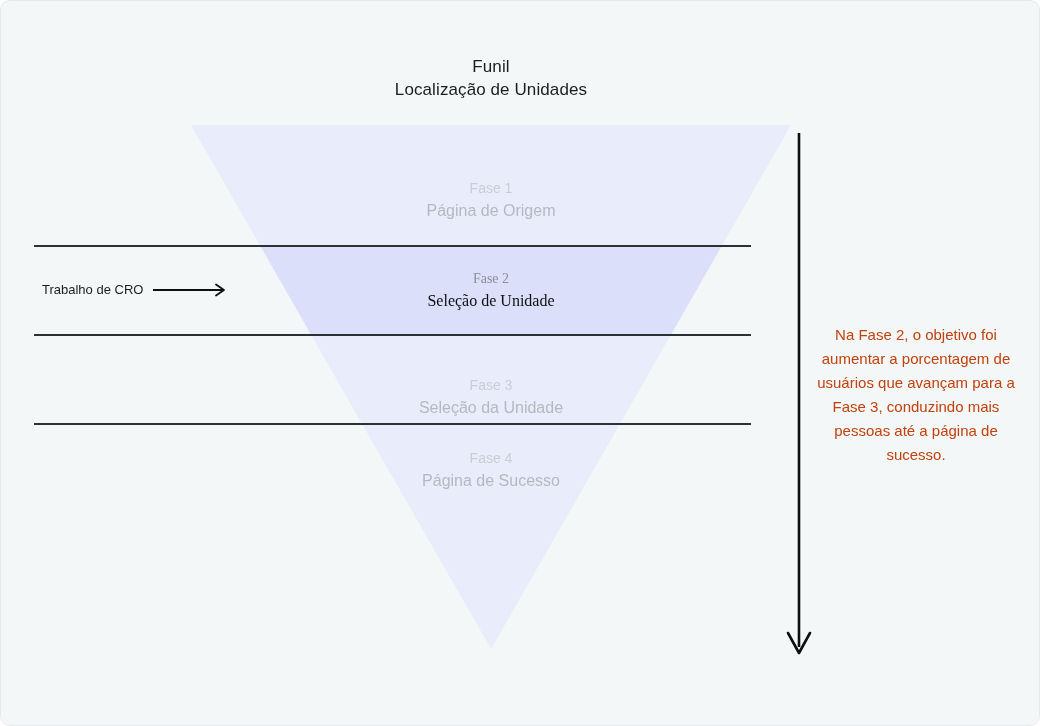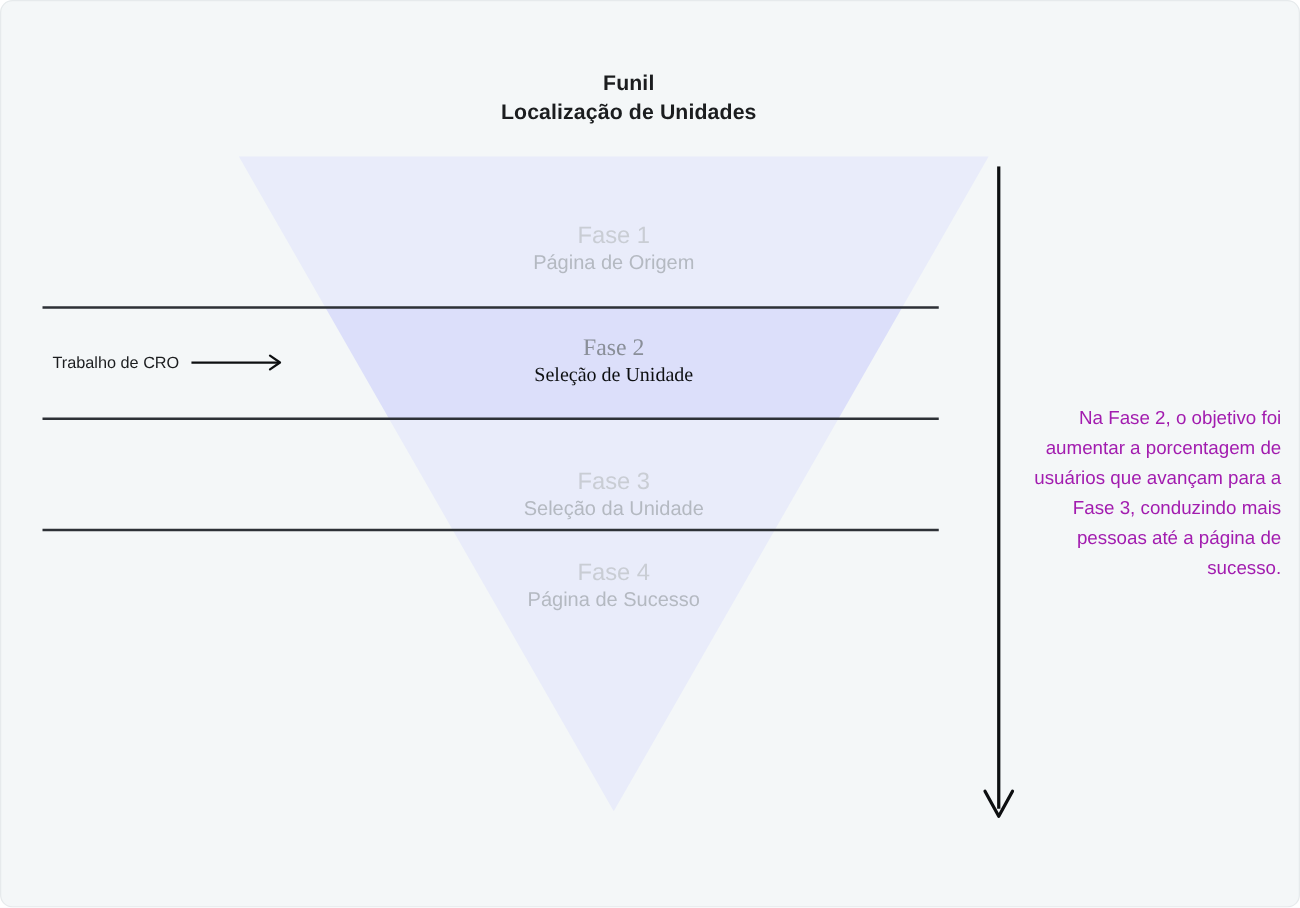--- a/index.html
+++ b/index.html
@@ -17,26 +17,25 @@
     background: #f4f7f8;
     border: 1px solid #e6eaec;
     border-radius: 10px;
     box-sizing: border-box;
     overflow: hidden;
   }
 
   
   #title-block {
     position: absolute;
-    left: 12px;
+    left: 0;
     top: 54px;
     width: 980px;
     text-align: center;
     line-height: 23px;
-    font-weight: bold;
   }
   #title-block .t-line {
     display: block;
     font-size: 17px;
     color: #1b1d1f;
     letter-spacing: 0.1px;
   }
 
   
   #funnel-svg {
@@ -50,21 +49,21 @@
 
   
   .stage {
     position: absolute;
     width: 420px;
     left: 280px;
     text-align: center;
   }
   .stage .phase {
     display: block;
-    font-size: 19px;
+    font-size: 14px;
     line-height: 21px;
     color: #c9cdd4;
   }
   .stage .stage-name {
     display: block;
     font-size: 16px;
     line-height: 23px;
     color: #b4b9c1;
   }
   .stage.active .phase {
@@ -119,24 +118,24 @@
     width: 36px;
     height: 530px;
   }
 
   
   #side-note {
     position: absolute;
     left: 806px;
     top: 322px;
     width: 218px;
-    text-align: right;
+    text-align: center;
     font-size: 15px;
     line-height: 24px;
-    color: #a21caf;
+    color: #c2410c;
   }
 </style>
 </head>
 <body>
 
 <div id="canvas">
 
   <div id="title-block">
     <span class="t-line">Funil</span>
     <span class="t-line">Localização de Unidades</span>

